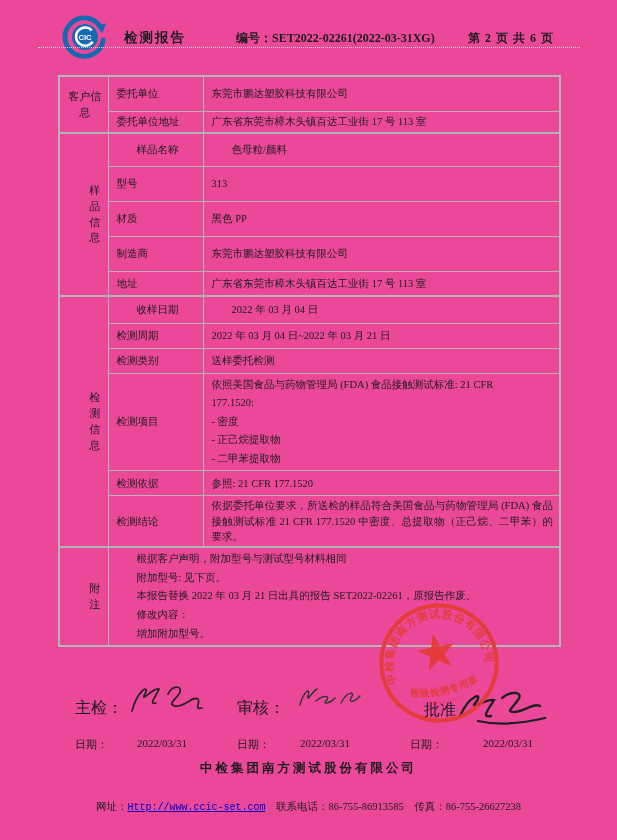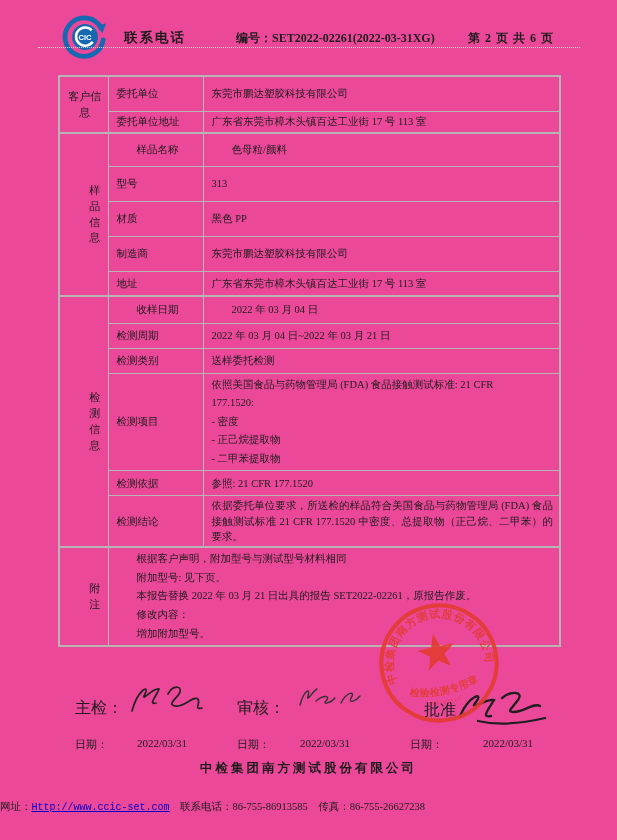--- a/index.html
+++ b/index.html
@@ -37,38 +37,38 @@
   
   .sig-label{position:absolute;font-size:16px;}
   .sig-date-label{position:absolute;font-size:11px;}
   .sig-date{position:absolute;font-size:11px;}
   .sig-svg{position:absolute;}
   
   .stamp{position:absolute;left:365px;top:589px;width:148px;height:148px;transform:rotate(-12deg);opacity:.88;pointer-events:none;}
   
   .ft-company{position:absolute;left:0;top:760px;width:617px;text-align:center;font-size:12.5px;font-weight:bold;letter-spacing:3px;}
   .ft-line1{position:absolute;left:0;top:783px;width:617px;text-align:center;font-size:10.5px;}
-  .ft-line2{position:absolute;left:0;top:800px;width:617px;text-align:left;font-size:10.5px;}
+  .ft-line2{position:absolute;left:0;top:800px;width:617px;text-align:center;font-size:10.5px;}
   .ft-link{color:#0000cc;text-decoration:underline;font-family:"Liberation Mono","DejaVu Sans Mono",monospace;font-size:10px;}
 </style>
 </head>
 <body>
 
 <div class="page">
 
   <svg class="hdr-logo" viewBox="0 0 48 48">
     <g fill="none">
       <path d="M41,15 A20,20 0 1 0 43,27" stroke="#1668b0" stroke-width="5" stroke-linecap="round"></path>
       <path d="M46,10 L42,20 L36,12 Z" fill="#1668b0"></path>
       <circle cx="24" cy="24" r="13.5" fill="#1668b0"></circle>
       <path d="M31,17 A9.5,9.5 0 1 0 32,29" stroke="#ffffff" stroke-width="2.6"></path>
       <text x="24" y="27.5" font-size="8" font-weight="bold" fill="#ffffff" text-anchor="middle" font-family="Liberation Sans, sans-serif">CIC</text>
     </g>
   </svg>
-  <div class="hdr-title">联系电话</div>
+  <div class="hdr-title">检测报告</div>
   <div class="hdr-no">编号：SET2022-02261(2022-03-31XG)</div>
   <div class="hdr-page">第 2 页 共 6 页</div>
   <div class="hdr-rule"></div>
 
   <table class="rpt">
     <colgroup>
         <col style="width:49px">
         <col style="width:95px">
         <col>
       </colgroup>

